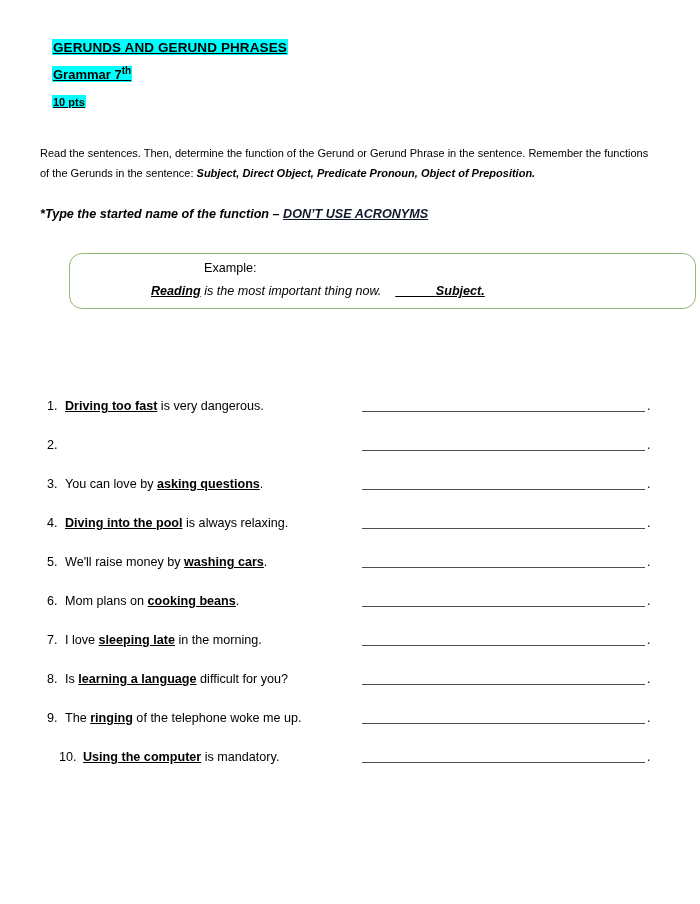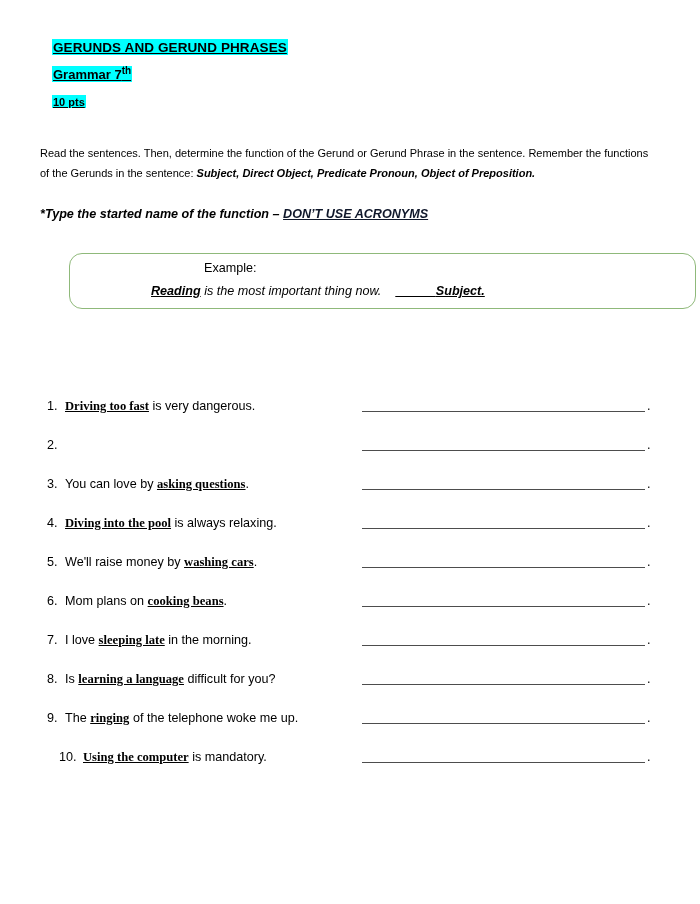--- a/index.html
+++ b/index.html
@@ -151,21 +151,20 @@
     top: 0;
     font-size: 12.6px;
     line-height: 16px;
     white-space: nowrap;
   }
   .q-row.wide .q-text { left: 83px; text-align: center; }
 
   .q-text .gerund {
     font-weight: bold;
     text-decoration: underline;
-    font-family: Liberation Serif, serif;
   }
 
   .q-answer {
     position: absolute;
     left: 362px;
     top: 0;
     width: 290px;
     height: 16px;
   }
   .q-answer .rule {

